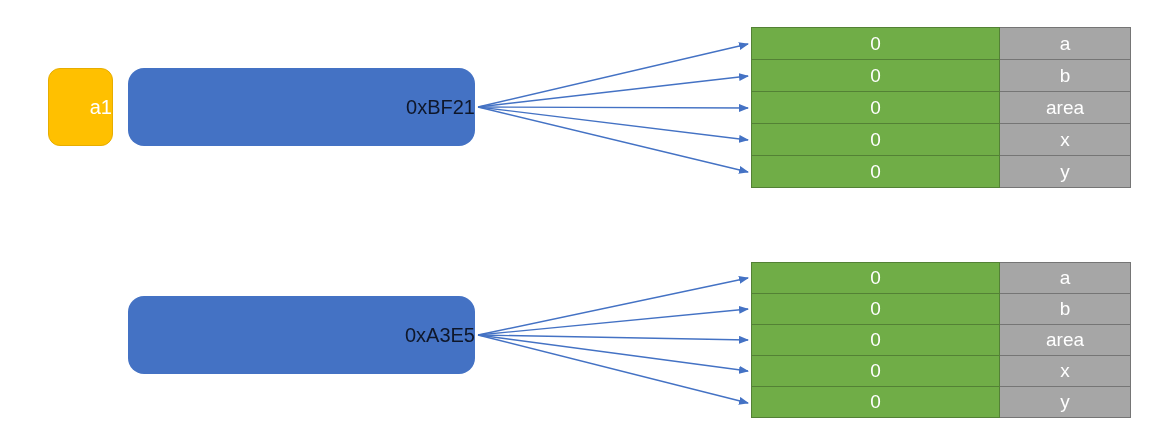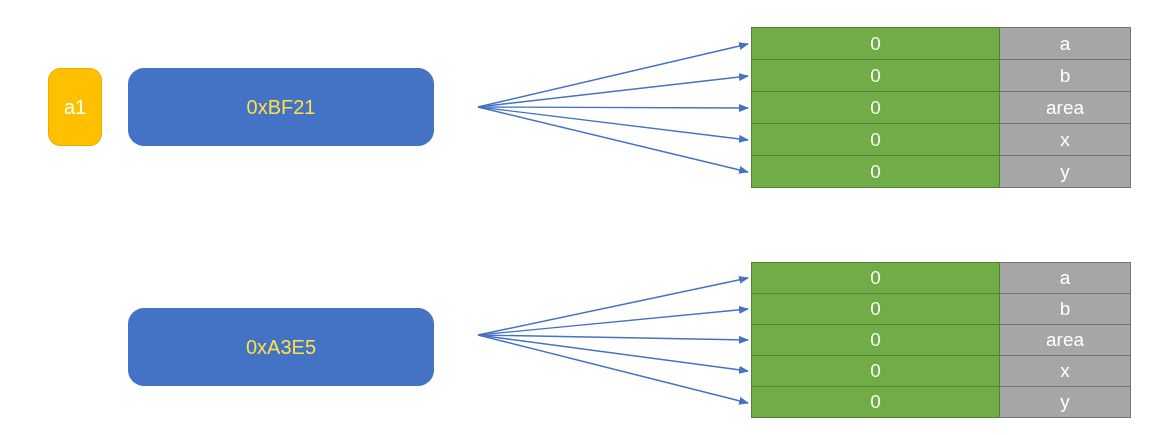--- a/index.html
+++ b/index.html
@@ -17,51 +17,51 @@
   }
   .arrow-layer {
     position: absolute;
     left: 0; top: 0;
     width: 1165px;
     height: 435px;
     pointer-events: none;
   }
   .var-box {
     position: absolute;
-    width: 54px;
+    width: 65px;
     height: 78px;
     background: #FFC000;
     border: 1px solid #E7AD00;
     border-radius: 12px;
     box-sizing: border-box;
     display: flex;
     align-items: center;
-    justify-content: center;
+    justify-content: flex-end;
     color: #ffffff;
     font-size: 20px;
     z-index: 1;
   }
   .addr-box {
     position: absolute;
-    width: 306px;
+    width: 347px;
     height: 78px;
     background: #4472C4;
     border-radius: 16px;
     box-sizing: border-box;
     display: flex;
     align-items: center;
-    justify-content: center;
-    color: #fde047;
+    justify-content: flex-end;
+    color: #0f172a;
     font-size: 20px;
     z-index: 2;
   }
   .var-box.g1 { left: 48px; top: 68px; }
   .addr-box.g1 { left: 128px; top: 68px; }
   .var-box.g2 { left: 48px; top: 296px; }
-  .addr-box.g2 { left: 128px; top: 308px; }
+  .addr-box.g2 { left: 128px; top: 296px; }
 
   table.fields {
     position: absolute;
     left: 751px;
     width: 377px;
     border-collapse: collapse;
     table-layout: fixed;
   }
   table.fields.t1 { top: 27px; height: 161px; }
   table.fields.t2 { top: 262px; height: 156px; }

